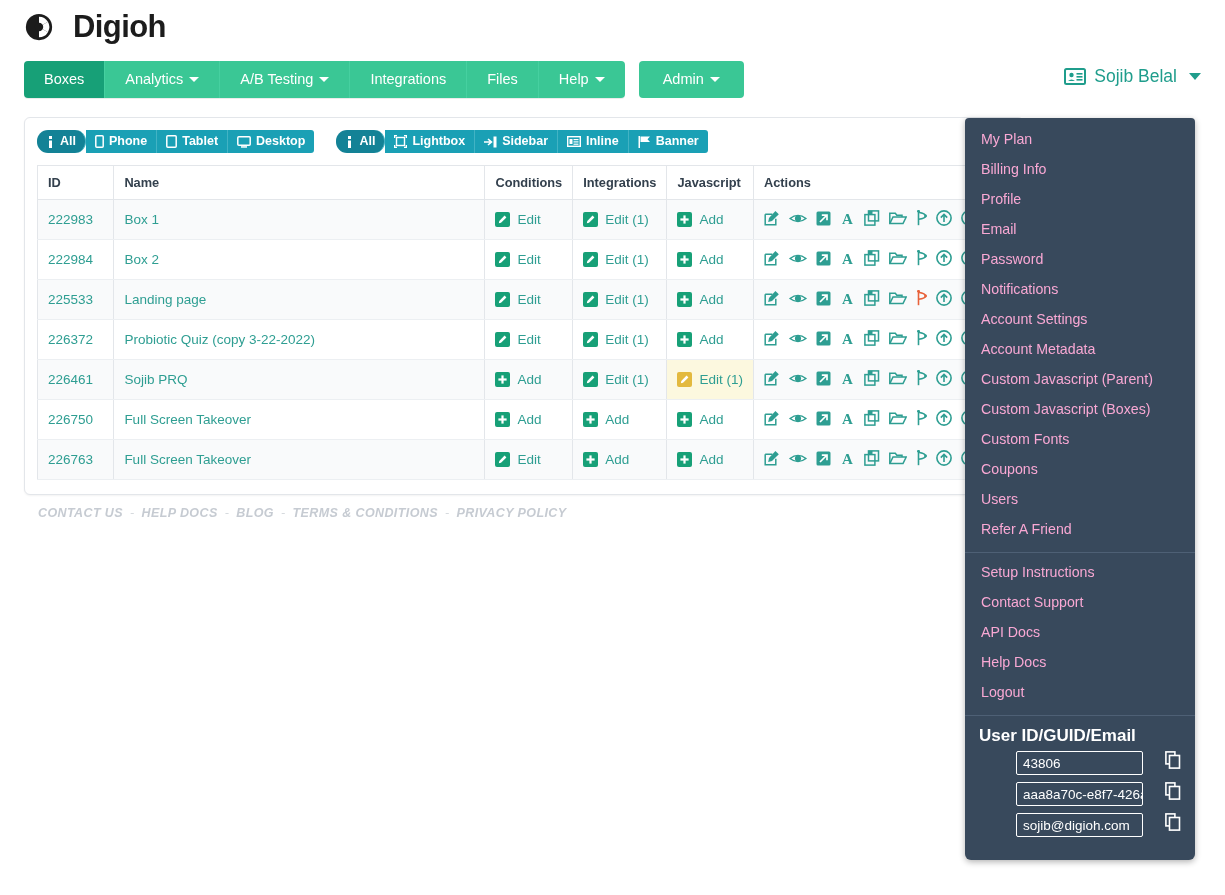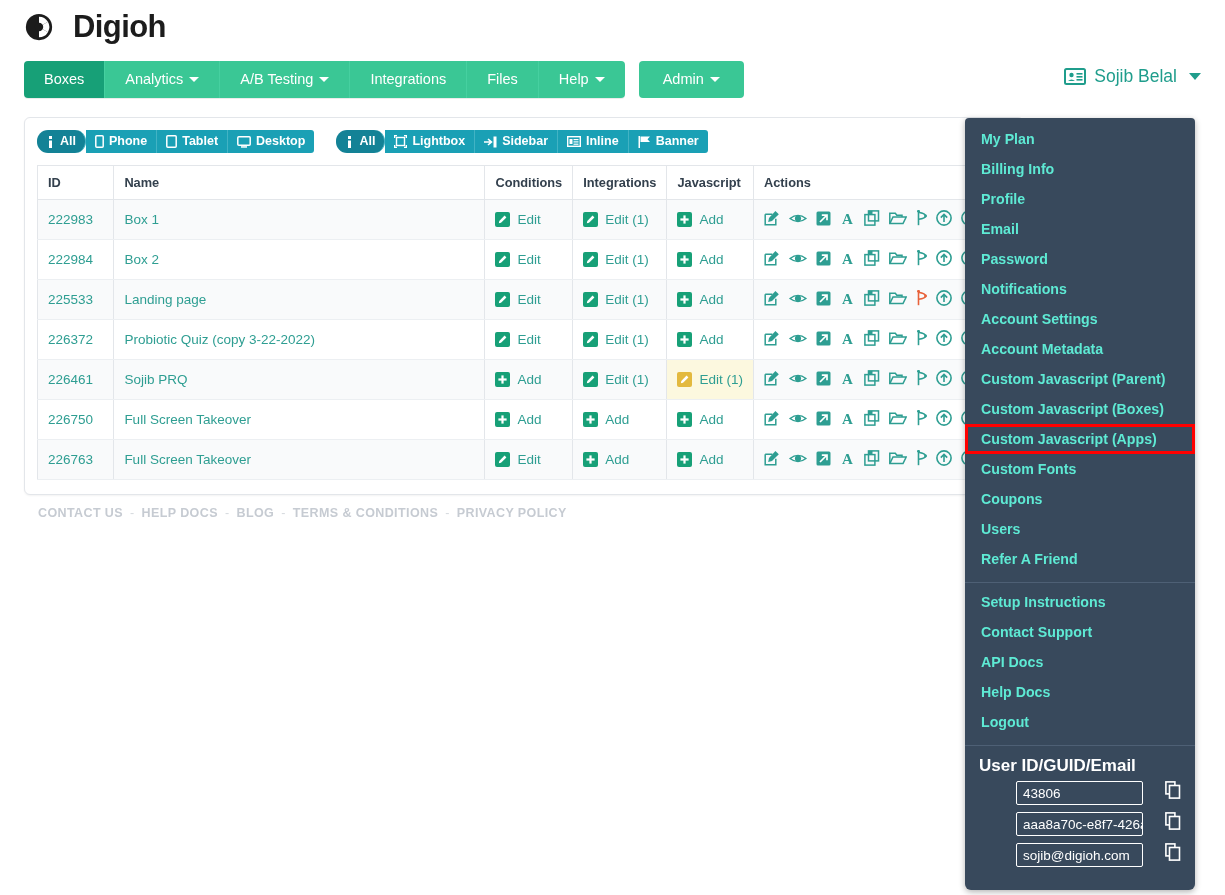--- a/index.html
+++ b/index.html
@@ -127,34 +127,34 @@
   .pdfbadge {
     border: 1.6px solid #e8623a; color: #e8623a; font-size: 9px; font-weight: bold;
     width: 14px; height: 16px; display: flex; align-items: center; justify-content: center;
     border-radius: 1px; cursor: pointer; flex: 0 0 auto;
   }
 
   
   .footer {
     position: absolute; left: 38px; top: 506px;
     display: flex; align-items: flex-end; gap: 7px;
-    font-size: 12.5px; letter-spacing: .4px; color: #c6cbd2; font-weight: bold;
+    font-size: 12.5px; letter-spacing: .4px; color: #c6cbd2; font-weight: bold; font-style: italic;
   }
   .footer .lnk { cursor: pointer; }
   .footer .dash { color: #d6dade; font-weight: normal; }
 
   
   .dropdown {
     position: absolute; left: 965px; top: 118px; width: 230px;
     background: #38495c; border-radius: 4px 4px 6px 6px;
     box-shadow: 0 2px 6px rgba(0,0,0,.3);
     padding-top: 6px; overflow: hidden;
   }
   .dd-item {
-    color: #5eead4; font-size: 14.2px; font-weight: bold;
+    color: #f9a8d4; font-size: 14.2px; font-weight: normal;
     padding: 7px 16px; cursor: pointer; white-space: nowrap;
     line-height: 16px;
   }
   .dd-item.highlight {
     border: 3px solid #ff0000; padding: 4px 13px;
     position: relative; z-index: 2;
   }
   .dd-sep { height: 1px; background: #4e6075; margin: 8px 0 4px 0; }
   .dd-footer { padding: 6px 14px 16px 14px; }
   .dd-footer-label {
@@ -882,21 +882,20 @@
         <div class="dd-item">My Plan</div>
         <div class="dd-item">Billing Info</div>
         <div class="dd-item">Profile</div>
         <div class="dd-item">Email</div>
         <div class="dd-item">Password</div>
         <div class="dd-item">Notifications</div>
         <div class="dd-item">Account Settings</div>
         <div class="dd-item">Account Metadata</div>
         <div class="dd-item">Custom Javascript (Parent)</div>
         <div class="dd-item">Custom Javascript (Boxes)</div>
-        <div class="dd-item highlight">Custom Javascript (Apps)</div>
         <div class="dd-item">Custom Fonts</div>
         <div class="dd-item">Coupons</div>
         <div class="dd-item">Users</div>
         <div class="dd-item">Refer A Friend</div>
       </div>
     <div class="dd-sep"></div>
     <div id="dd-group2">
         <div class="dd-item">Setup Instructions</div>
         <div class="dd-item">Contact Support</div>
         <div class="dd-item">API Docs</div>

